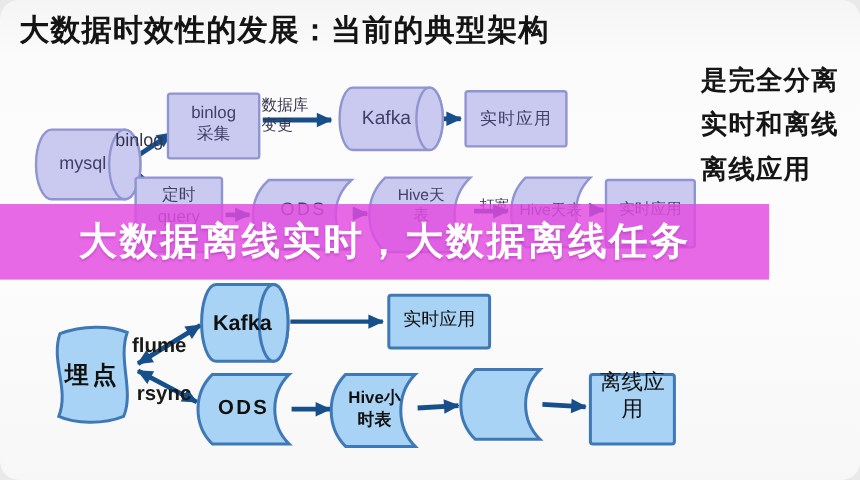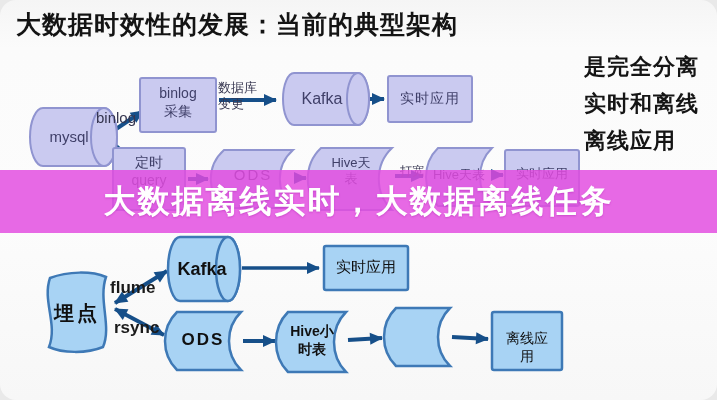--- a/index.html
+++ b/index.html
@@ -32,21 +32,21 @@
   }
   .label.top-node{font-size:14px;font-weight:500;}
   .label.edge{color:#35354f;font-weight:500;text-align:left;}
   .label.bottom-node{color:#101010;font-weight:600;}
   .side-note{
     position:absolute;left:584px;top:52px;width:132px;z-index:2;
     font-size:22px;font-weight:600;color:#151515;letter-spacing:1px;
   }
   .side-note div{height:37px;}
   .banner{
-    position:absolute;left:0;top:170px;width:717px;height:63px;z-index:3;
+    position:absolute;left:0;top:170px;width:641px;height:63px;z-index:3;
     background:rgba(226,74,224,0.83);
     display:flex;align-items:center;justify-content:center;
   }
   .banner span{
     color:var(--banner-text);font-size:32px;font-weight:700;letter-spacing:2px;
     text-shadow:0 1px 2px rgba(160,20,160,0.35);
   }
 </style>
 </head>
 <body>
@@ -127,20 +127,20 @@
   </div>
 
   <div class="label bottom-node" style="left:46px;top:301px;width:62px;font-size:20px;letter-spacing:3px;">埋点</div>
   <div class="label bottom-node" style="left:110px;top:277px;font-size:17px;font-weight:600;color:#1a1a1a;">flume</div>
   <div class="label bottom-node" style="left:114px;top:317px;font-size:17px;font-weight:600;color:#1a1a1a;">rsync</div>
   <div class="label bottom-node" style="left:170px;top:258px;width:64px;font-size:18px;font-weight:700;">Kafka</div>
   <div class="label bottom-node" style="left:324px;top:258px;width:84px;font-size:15px;font-weight:500;">实时应用</div>
   <div class="label bottom-node" style="left:168px;top:329px;width:70px;font-size:17px;letter-spacing:2px;">ODS</div>
   <div class="label bottom-node" style="left:278px;top:323px;width:68px;font-size:14px;">Hive小
 时表</div>
-  <div class="label bottom-node" style="left:492px;top:330px;width:70px;font-size:14px;font-weight:500;">离线应
+  <div class="label bottom-node" style="left:492px;top:307px;width:70px;font-size:18px;font-weight:500;">离线应
 用</div>
 
   <div class="banner">
     <span>大数据离线实时，大数据离线任务</span>
   </div>
 
 </div>
 
 </body></html>

